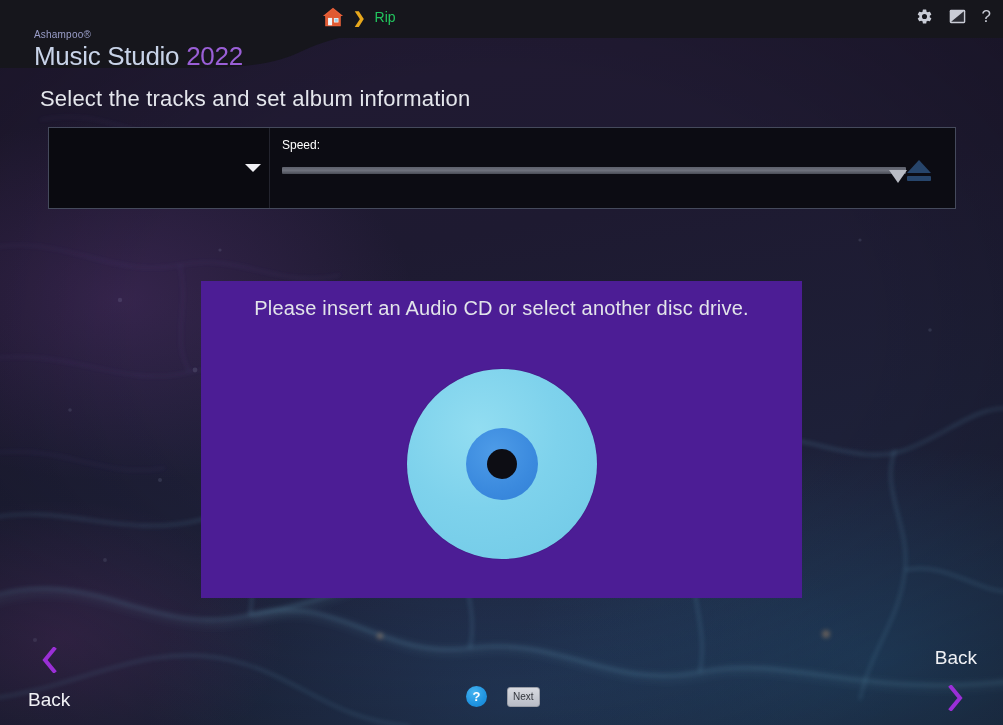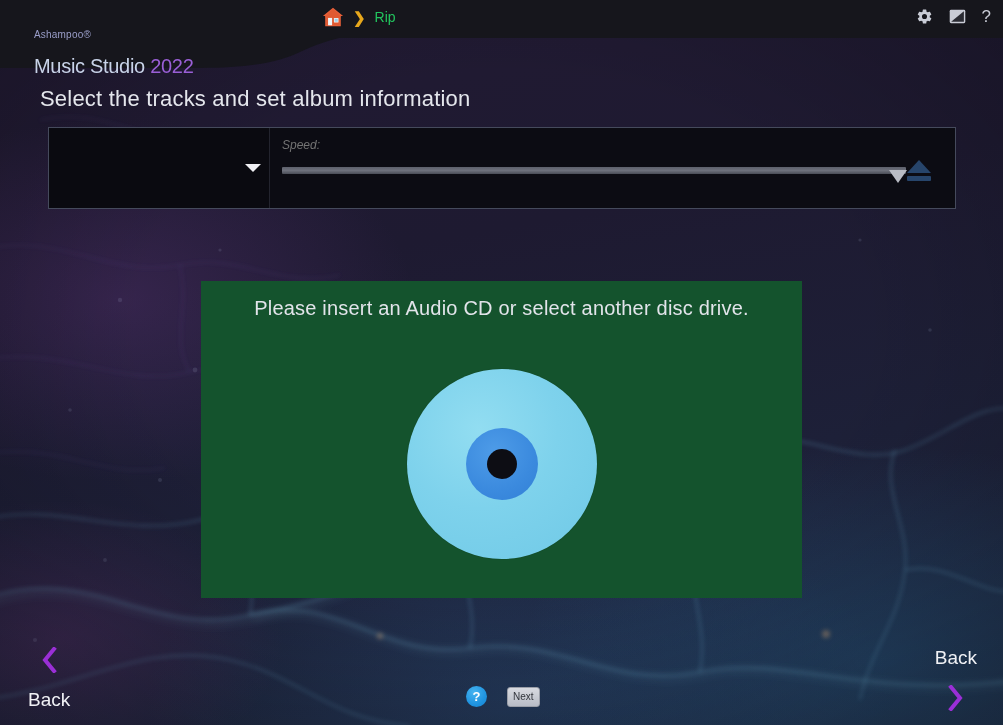--- a/index.html
+++ b/index.html
@@ -65,22 +65,22 @@
     user-select: none;
   }
   .logo-brand {
     font-size: 10px;
     color: #9a9ec9;
     letter-spacing: 0.2px;
     font-family: "Liberation Sans", sans-serif;
     margin-top: 22px;
   }
   .logo-main {
-    margin-top: 16px;
-    font-size: 20px;
+    margin-top: 3px;
+    font-size: 26px;
     letter-spacing: -0.3px;
     white-space: nowrap;
   }
   .logo-main .lm-1 { color: #c8d3e8; }
   .logo-main .lm-2 { color: #9a5fd6; }
 
   .breadcrumb {
     position: absolute;
     left: 322px; top: 6px;
     display: flex;
@@ -149,22 +149,21 @@
     border-top: 8px solid #f0f0f4;
   }
 
   .speed-area {
     position: relative;
     flex: 1;
     padding: 10px 0 0 12px;
   }
   .speed-label {
     font-size: 12px;
-    color: #737373;
-    font-style: italic;
+    color: #ffffff;
   }
   .slider-wrap {
     position: relative;
     margin-top: 12px;
     width: 624px;
     height: 18px;
   }
   .slider-track {
     position: absolute;
     left: 0; top: 3px;
@@ -188,21 +187,21 @@
     width: 32px; height: 28px;
     cursor: pointer;
   }
   .eject-btn svg { display: block; }
 
   
   .msg-panel {
     position: absolute;
     left: 201px; top: 281px;
     width: 601px; height: 317px;
-    background: #14532d;
+    background: #4c1d95;
     z-index: 10;
     overflow: hidden;
   }
   .msg-text {
     position: absolute;
     left: 0; right: 0; top: 16px;
     text-align: center;
     font-size: 20px;
     color: #e2e4ea;
     letter-spacing: 0.2px;

